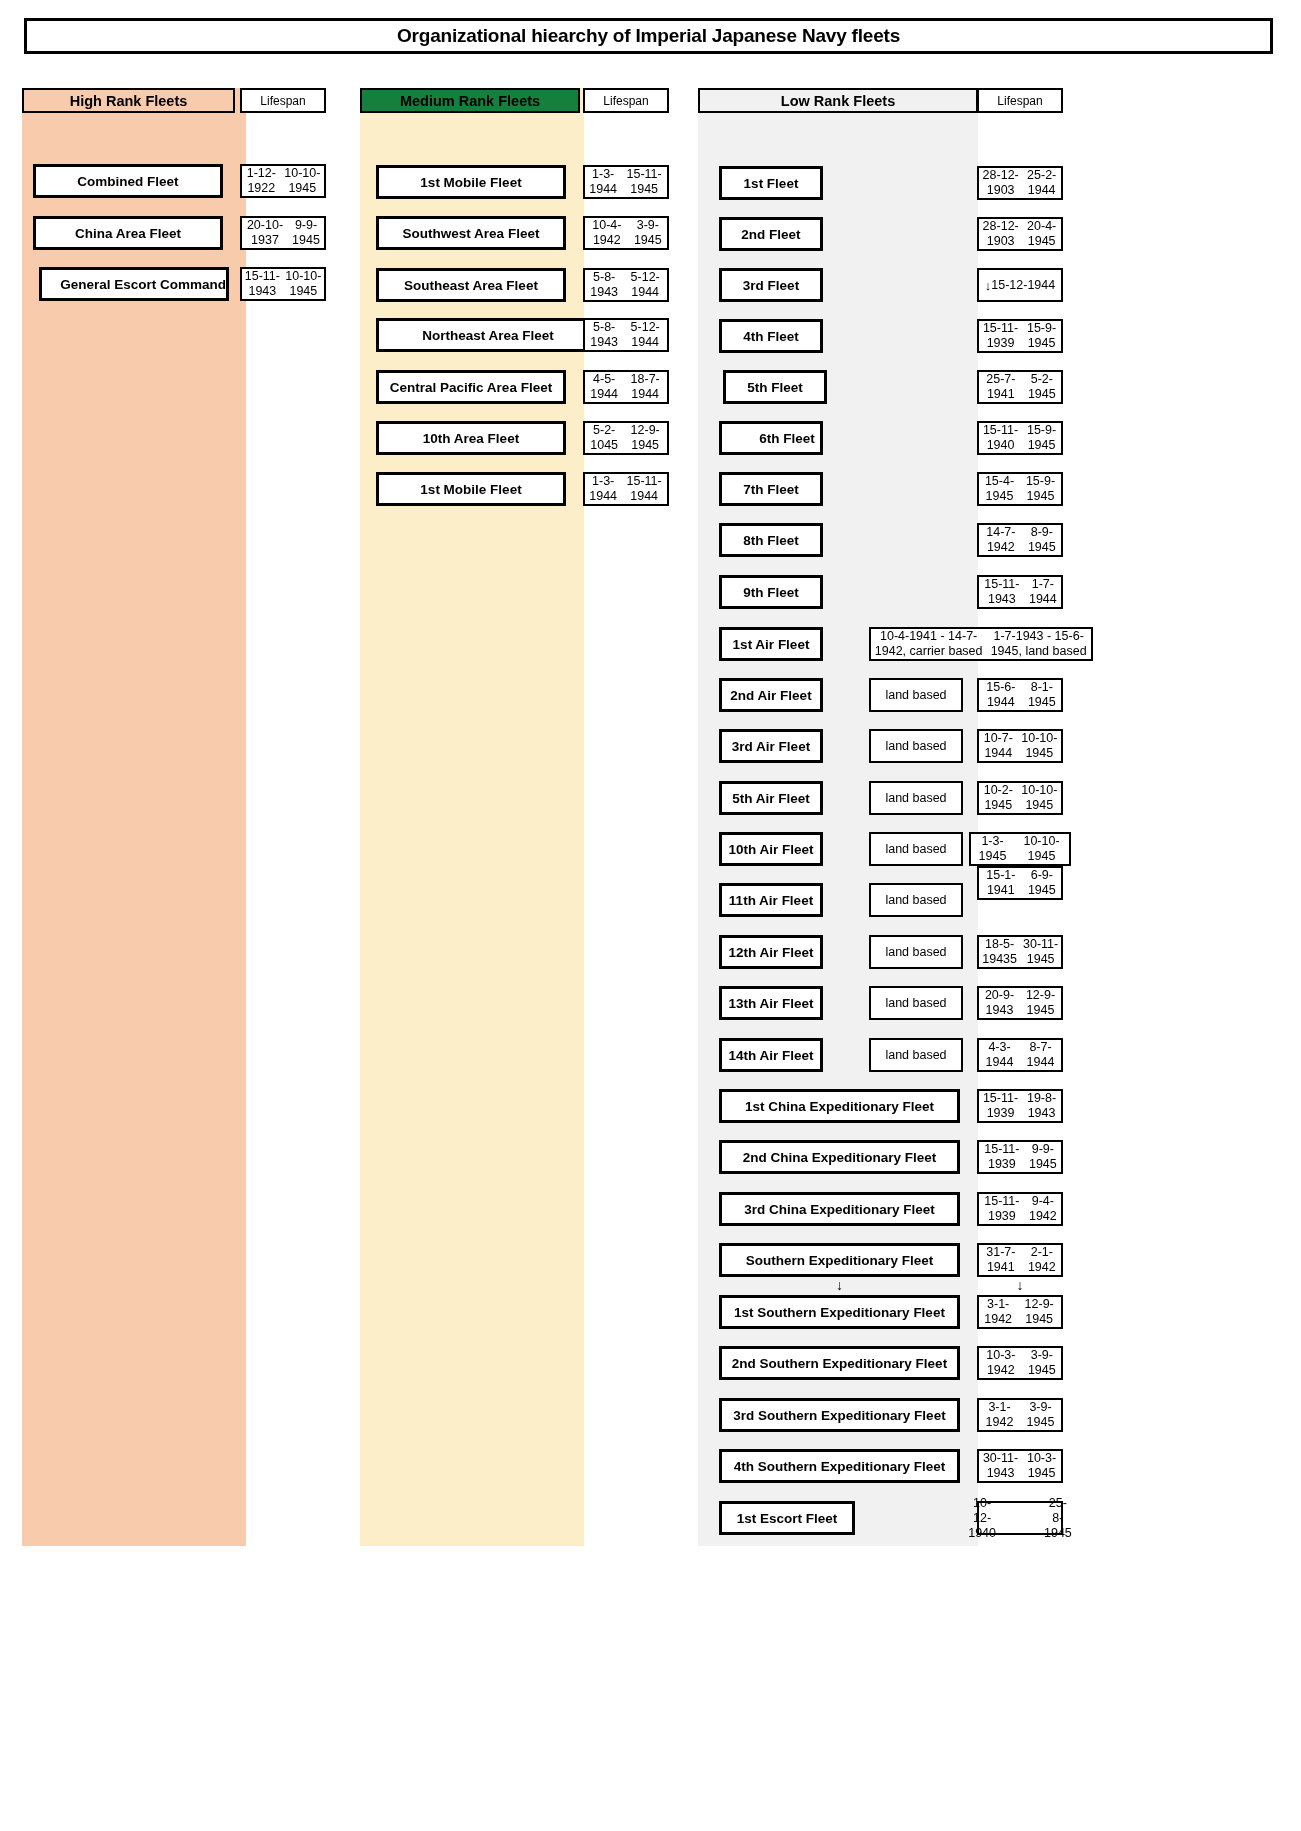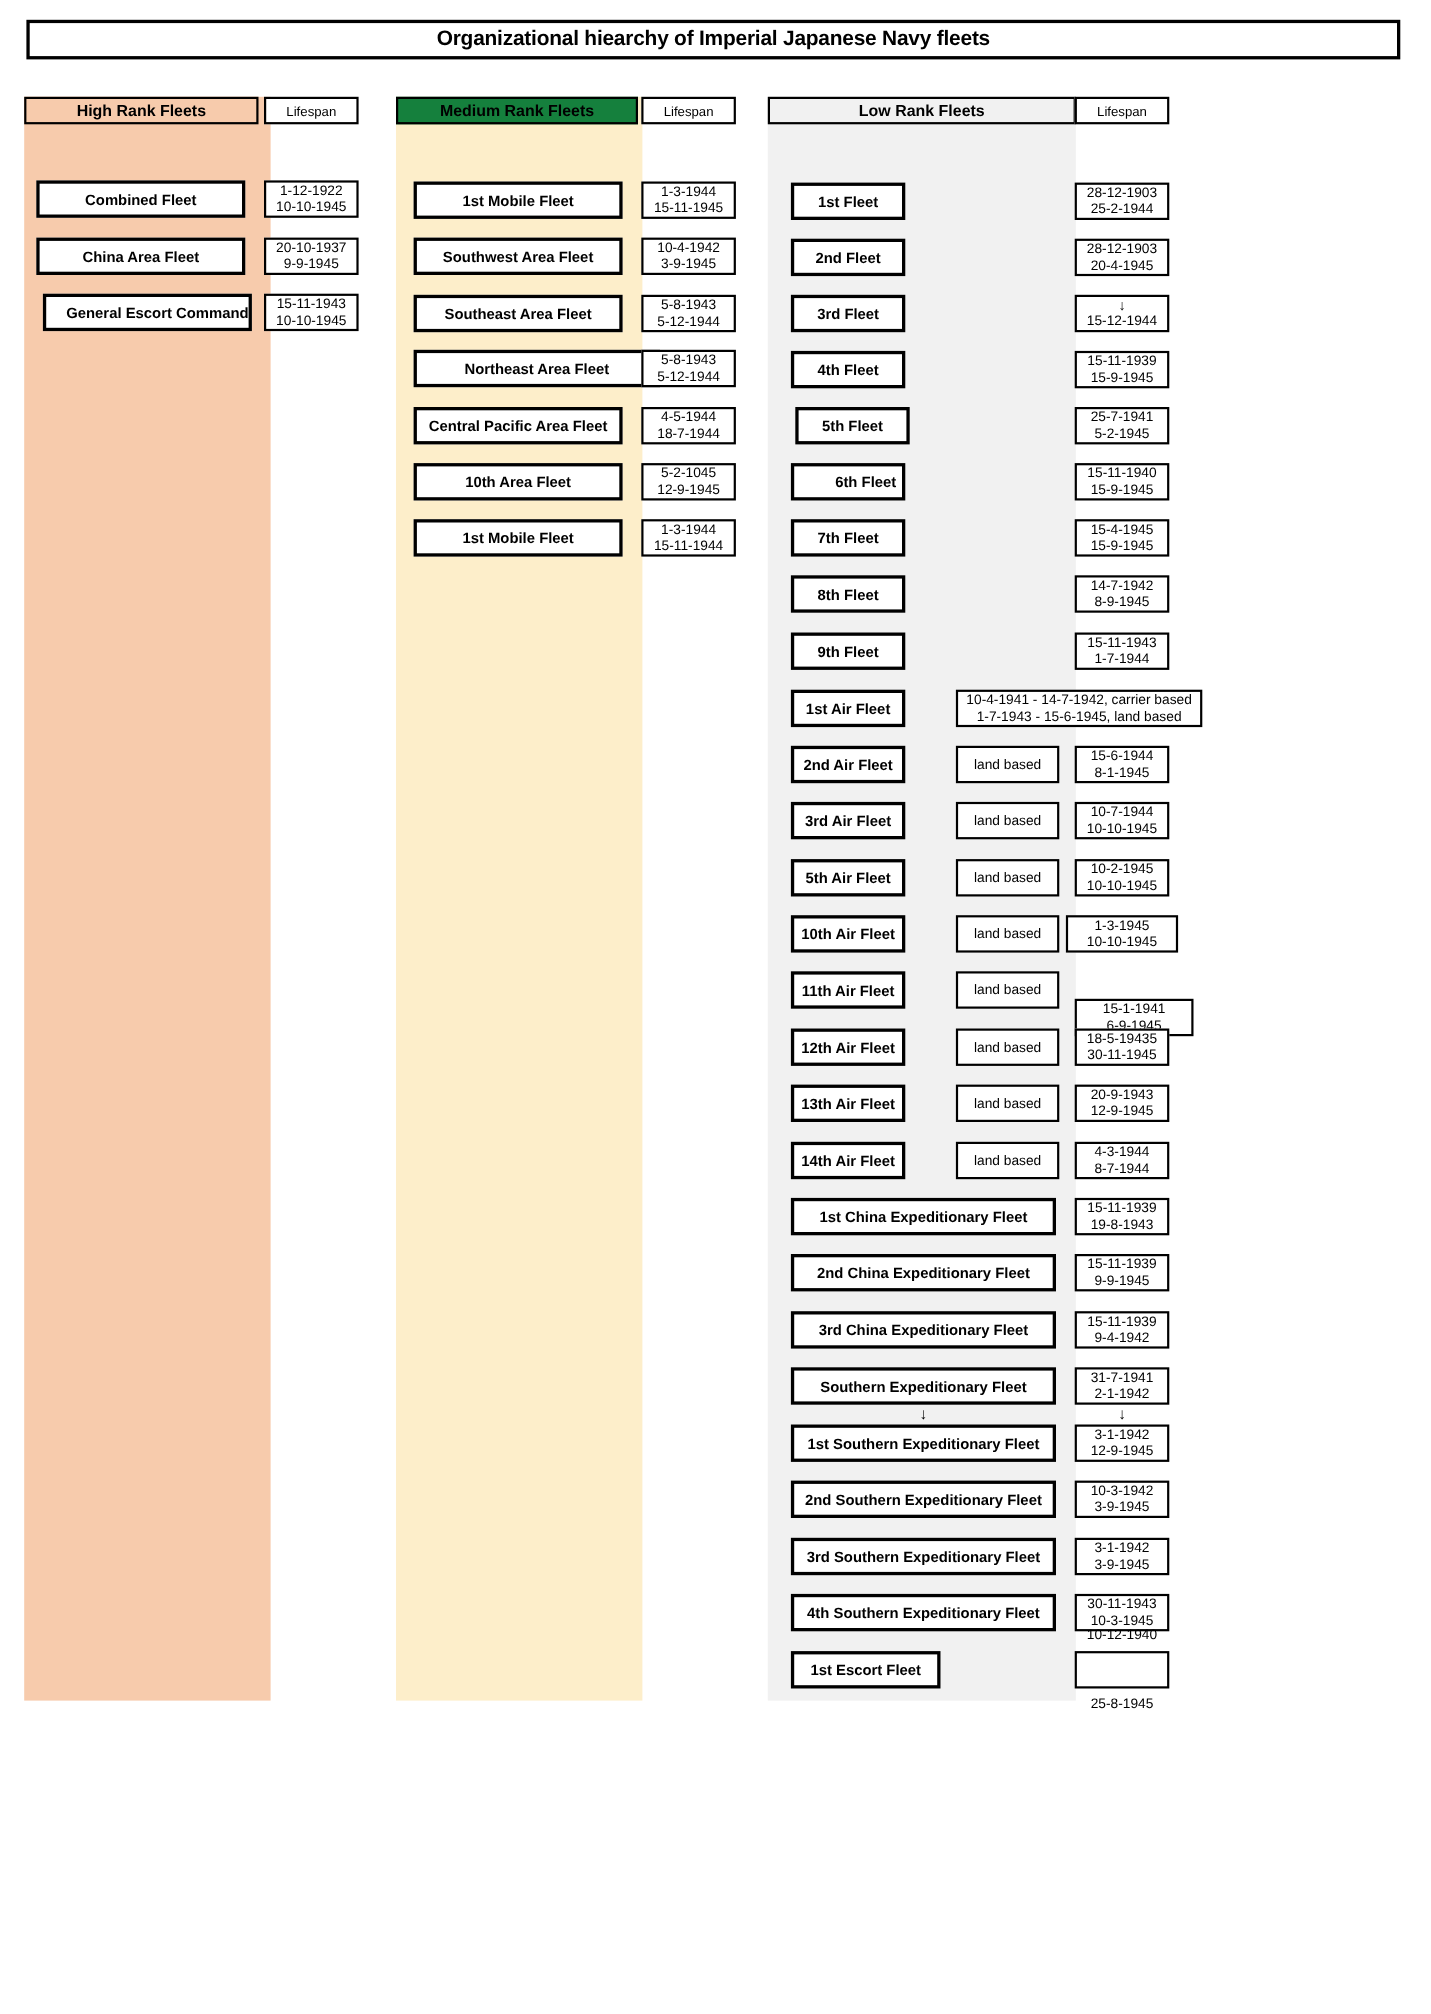--- a/index.html
+++ b/index.html
@@ -85,21 +85,20 @@
   .name-box {
     font-size: 13.5px;
     font-weight: bold;
     height: 34px;
   }
   .span-box {
     border-width: 2px;
     font-size: 12.5px;
     font-weight: normal;
     height: 34px;
-    flex-direction: column;
     line-height: 15px;
   }
   .span-box .ln { display: block; }
   .tag-box {
     border-width: 2px;
     font-size: 12.5px;
     font-weight: normal;
     height: 34px;
   }
   .arrow-only {
@@ -326,21 +325,21 @@
     <div class="box span-box" style="left: 969px; top: 832px; width: 102px;">
       <span class="ln">1-3-1945</span>
       <span class="ln">10-10-1945</span>
     </div>
     <div class="box name-box" style="left: 719px; top: 883px; width: 104px;">
       <span>11th Air Fleet</span>
     </div>
     <div class="box tag-box" style="left: 869px; top: 883px; width: 94px;">
       <span>land based</span>
     </div>
-    <div class="box span-box" style="left: 977px; top: 908px; width: 108px;">
+    <div class="box span-box" style="left: 977px; top: 866px; width: 86px;">
       <span class="ln">15-1-1941</span>
       <span class="ln">6-9-1945</span>
     </div>
     <div class="box name-box" style="left: 719px; top: 935px; width: 104px;">
       <span>12th Air Fleet</span>
     </div>
     <div class="box tag-box" style="left: 869px; top: 935px; width: 94px;">
       <span>land based</span>
     </div>
     <div class="box span-box" style="left: 977px; top: 935px; width: 86px;">

